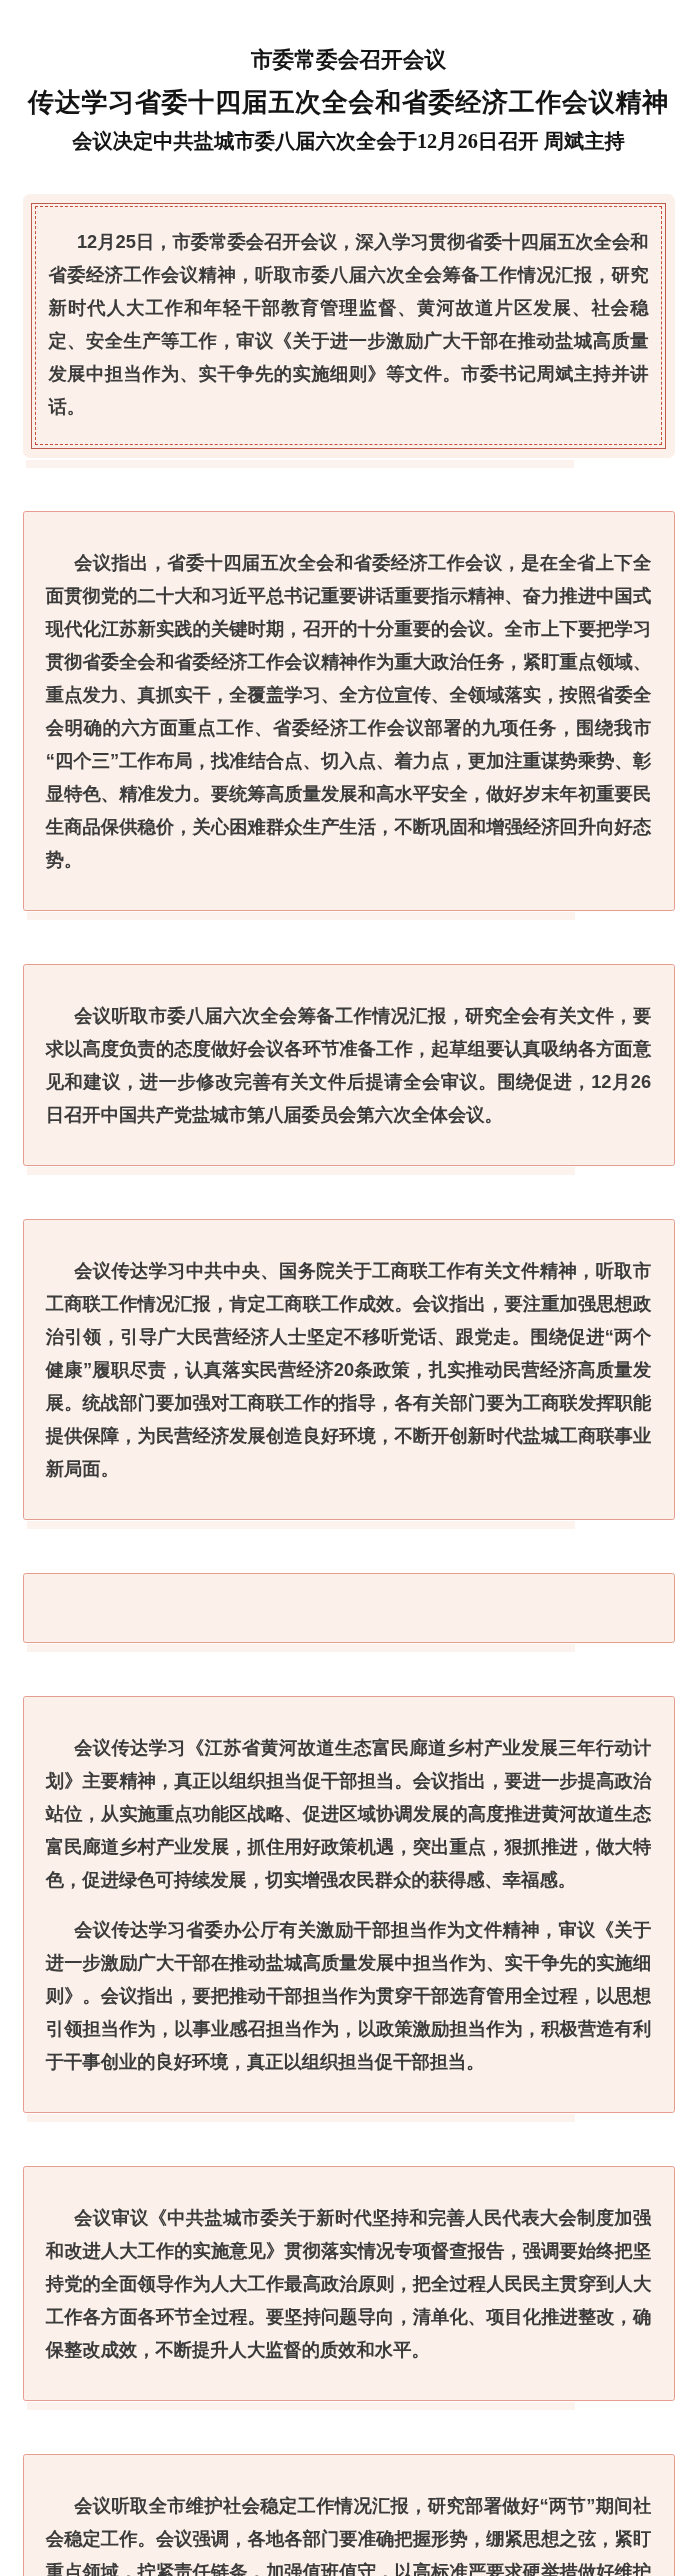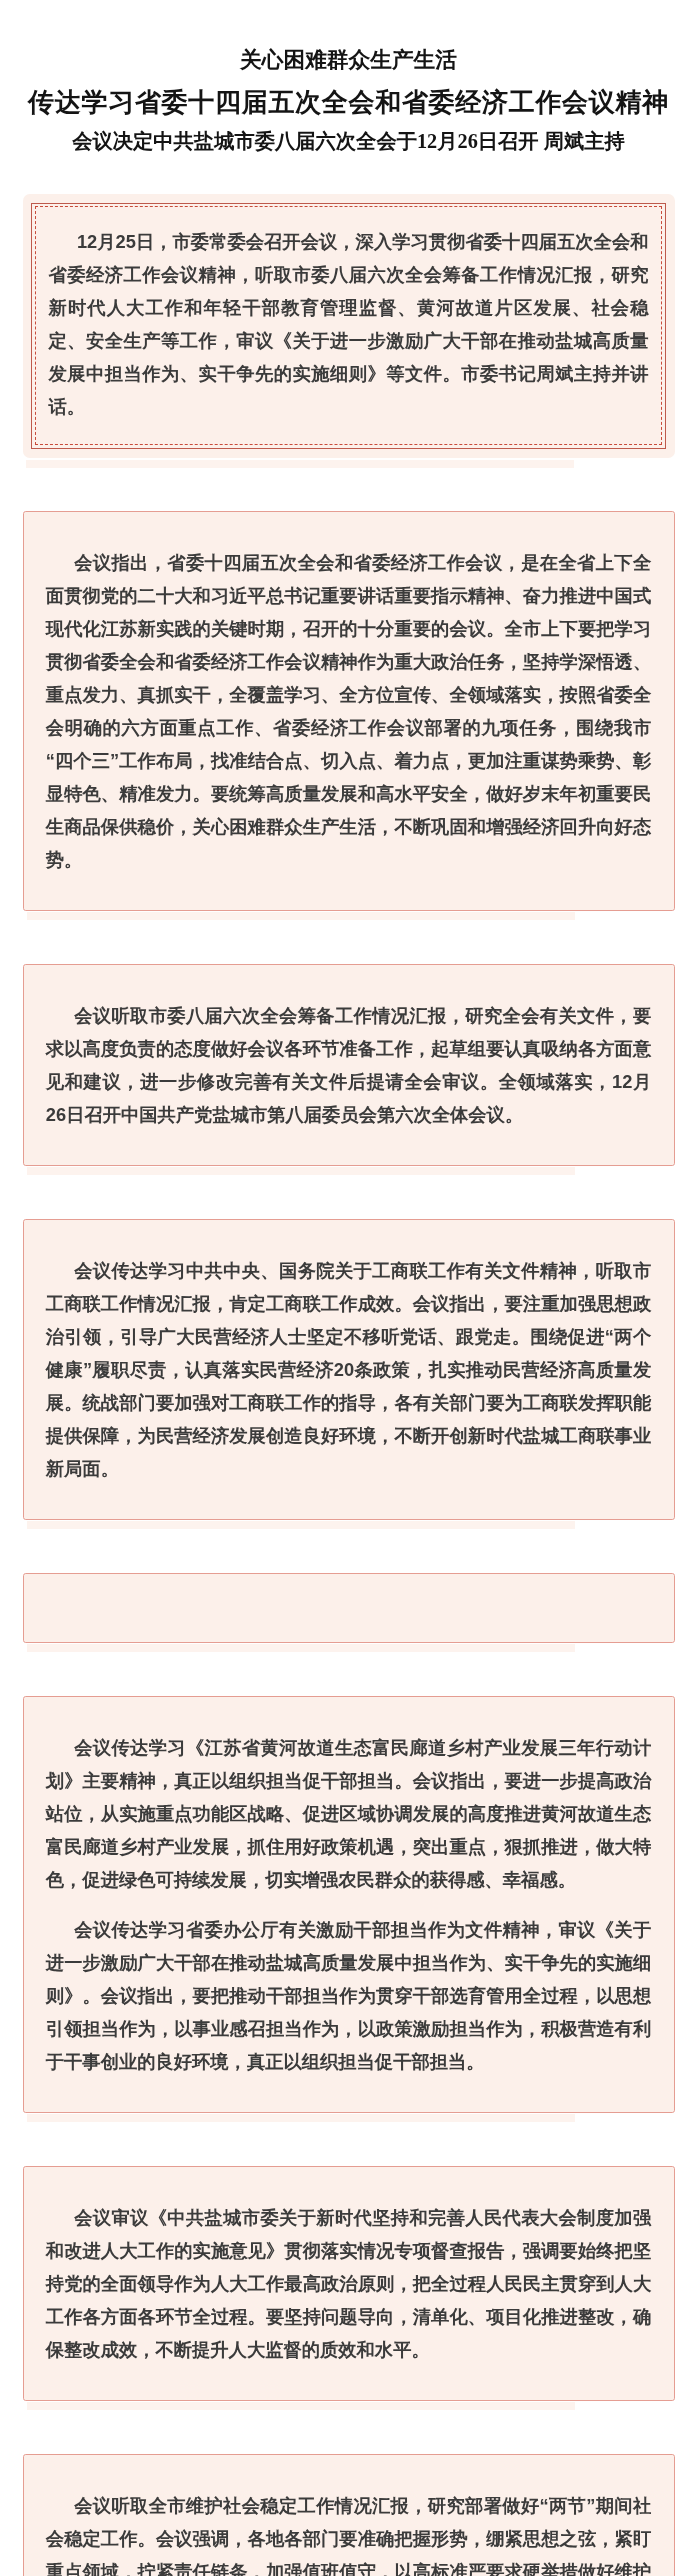--- a/index.html
+++ b/index.html
@@ -95,38 +95,38 @@
     font-size:18.3px;
     line-height:33px;
     color:var(--body-text);
   }
   .para + .para{margin-top:17.6px;}
 </style>
 </head>
 <body>
 
 <div class="page">
-  <h2 class="kicker">关心困难群众生产生活</h2>
+  <h2 class="kicker">市委常委会召开会议</h2>
   <h1 class="headline">传达学习省委十四届五次全会和省委经济工作会议精神</h1>
   <h3 class="subheadline">会议决定中共盐城市委八届六次全会于12月26日召开 周斌主持</h3>
 
   <main>
       <section class="block quote">
     <div class="section-inner">
           <p class="para">12月25日，市委常委会召开会议，深入学习贯彻省委十四届五次全会和省委经济工作会议精神，听取市委八届六次全会筹备工作情况汇报，研究新时代人大工作和年轻干部教育管理监督、黄河故道片区发展、社会稳定、安全生产等工作，审议《关于进一步激励广大干部在推动盐城高质量发展中担当作为、实干争先的实施细则》等文件。市委书记周斌主持并讲话。</p>
         </div>
   </section>
       <section class="block plain">
     <div class="section-inner">
-          <p class="para">会议指出，省委十四届五次全会和省委经济工作会议，是在全省上下全面贯彻党的二十大和习近平总书记重要讲话重要指示精神、奋力推进中国式现代化江苏新实践的关键时期，召开的十分重要的会议。全市上下要把学习贯彻省委全会和省委经济工作会议精神作为重大政治任务，坚持学深悟透、重点发力、真抓实干，全覆盖学习、全方位宣传、全领域落实，按照省委全会明确的六方面重点工作、省委经济工作会议部署的九项任务，围绕我市“四个三”工作布局，找准结合点、切入点、着力点，更加注重谋势乘势、彰显特色、精准发力。要统筹高质量发展和高水平安全，做好岁末年初重要民生商品保供稳价，关心困难群众生产生活，不断巩固和增强经济回升向好态势。</p>
+          <p class="para">会议指出，省委十四届五次全会和省委经济工作会议，是在全省上下全面贯彻党的二十大和习近平总书记重要讲话重要指示精神、奋力推进中国式现代化江苏新实践的关键时期，召开的十分重要的会议。全市上下要把学习贯彻省委全会和省委经济工作会议精神作为重大政治任务，紧盯重点领域、重点发力、真抓实干，全覆盖学习、全方位宣传、全领域落实，按照省委全会明确的六方面重点工作、省委经济工作会议部署的九项任务，围绕我市“四个三”工作布局，找准结合点、切入点、着力点，更加注重谋势乘势、彰显特色、精准发力。要统筹高质量发展和高水平安全，做好岁末年初重要民生商品保供稳价，关心困难群众生产生活，不断巩固和增强经济回升向好态势。</p>
         </div>
   </section>
       <section class="block plain">
     <div class="section-inner">
-          <p class="para">会议听取市委八届六次全会筹备工作情况汇报，研究全会有关文件，要求以高度负责的态度做好会议各环节准备工作，起草组要认真吸纳各方面意见和建议，进一步修改完善有关文件后提请全会审议。全领域落实，12月26日召开中国共产党盐城市第八届委员会第六次全体会议。</p>
+          <p class="para">会议听取市委八届六次全会筹备工作情况汇报，研究全会有关文件，要求以高度负责的态度做好会议各环节准备工作，起草组要认真吸纳各方面意见和建议，进一步修改完善有关文件后提请全会审议。围绕促进，12月26日召开中国共产党盐城市第八届委员会第六次全体会议。</p>
         </div>
   </section>
       <section class="block plain">
     <div class="section-inner">
           <p class="para">会议传达学习中共中央、国务院关于工商联工作有关文件精神，听取市工商联工作情况汇报，肯定工商联工作成效。会议指出，要注重加强思想政治引领，引导广大民营经济人士坚定不移听党话、跟党走。围绕促进“两个健康”履职尽责，认真落实民营经济20条政策，扎实推动民营经济高质量发展。统战部门要加强对工商联工作的指导，各有关部门要为工商联发挥职能提供保障，为民营经济发展创造良好环境，不断开创新时代盐城工商联事业新局面。</p>
         </div>
   </section>
       <section class="block plain">
     <div class="section-inner">
         </div>

